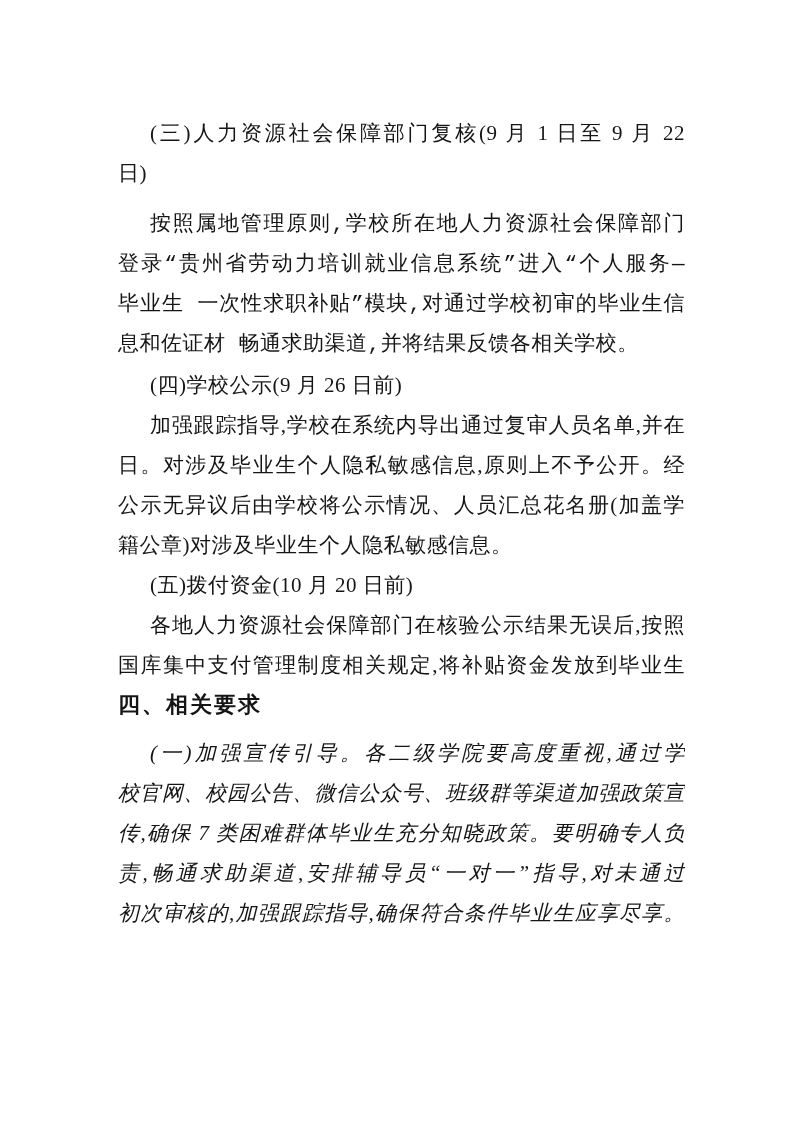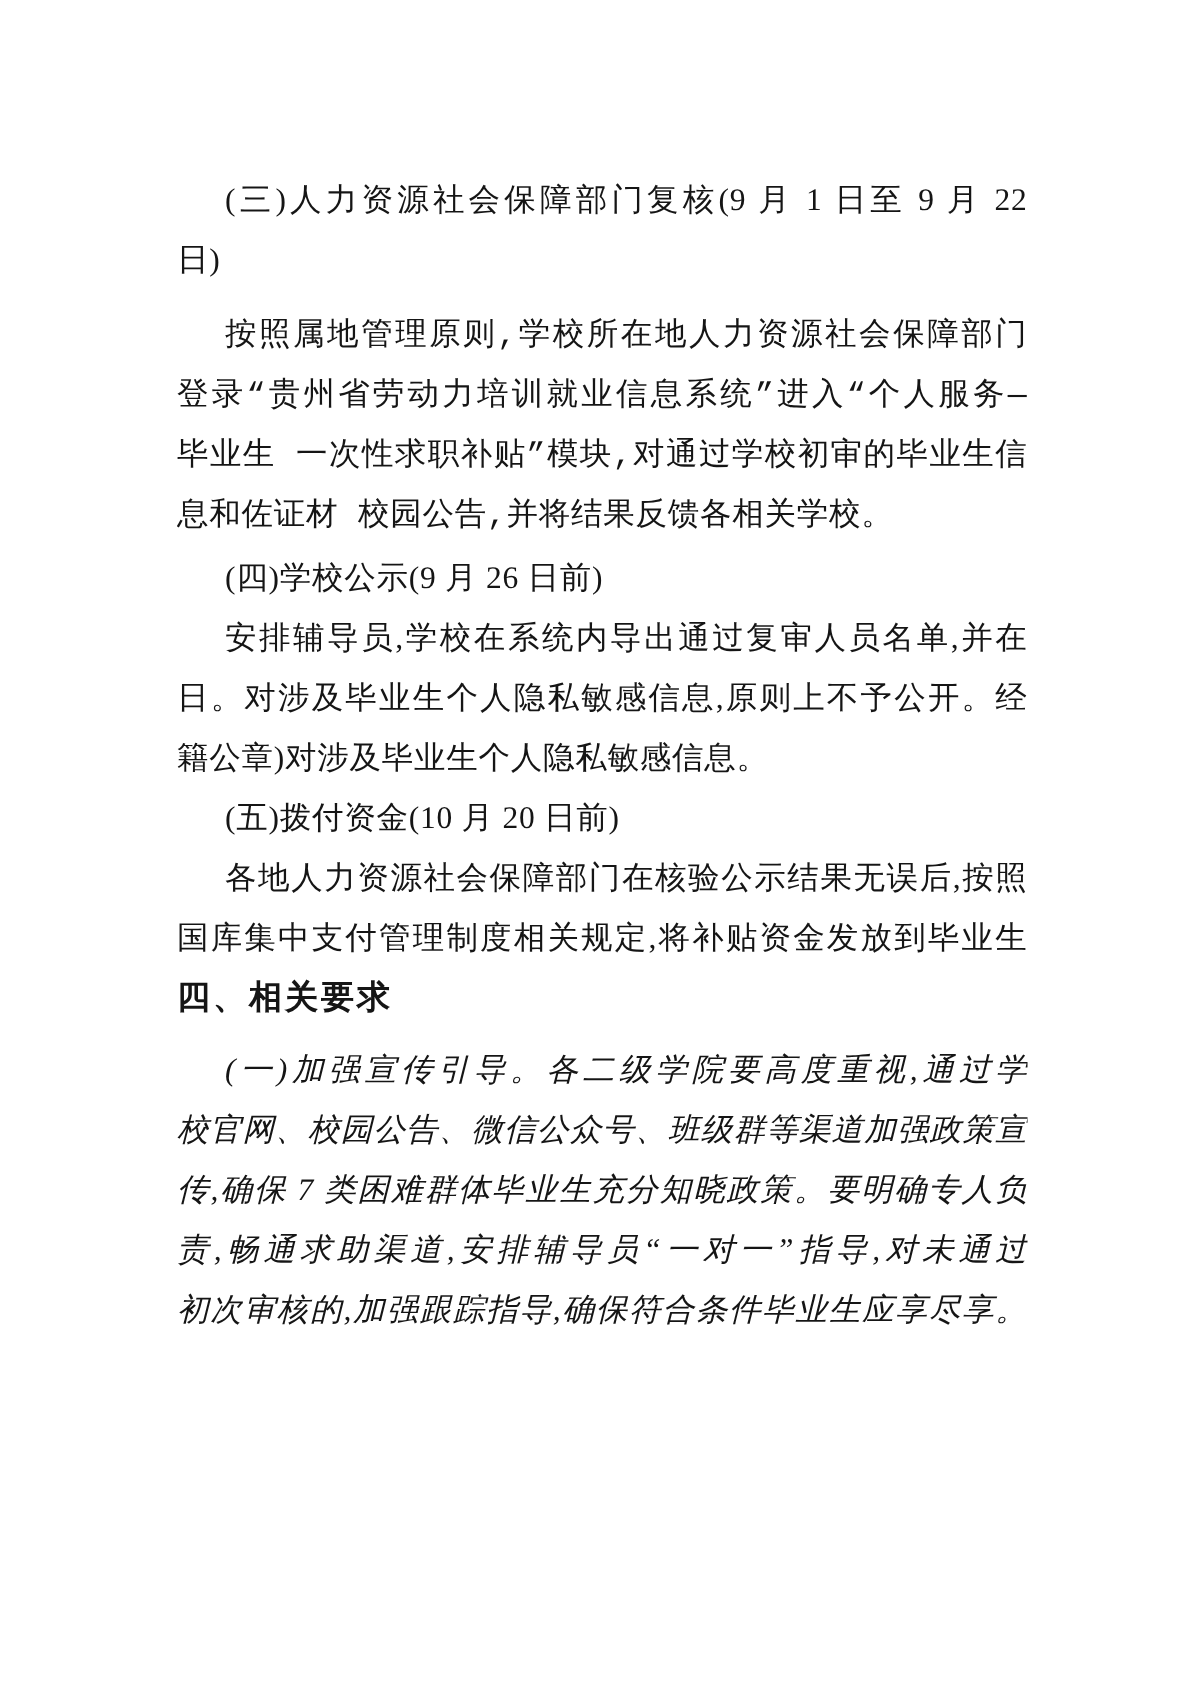--- a/index.html
+++ b/index.html
@@ -54,30 +54,31 @@
 
   <div class="block">
     <div class="line indent just">(三)人力资源社会保障部门复核(9 月 1 日至 9 月 22</div>
     <div class="line">日)</div>
   </div>
 
   <div class="block space-before-lg">
     <div class="line indent just">按照属地管理原则,学校所在地人力资源社会保障部门</div>
     <div class="line just">登录“贵州省劳动力培训就业信息系统”进入“个人服务—</div>
     <div class="line just">毕业生 一次性求职补贴”模块,对通过学校初审的毕业生信</div>
-    <div class="line">息和佐证材 校园公告,并将结果反馈各相关学校。</div>
+    <div class="line">息和佐证材 畅通求助渠道,并将结果反馈各相关学校。</div>
   </div>
 
   <div class="block">
     <div class="line indent">(四)学校公示(9 月 26 日前)</div>
   </div>
 
   <div class="block">
-    <div class="line indent just">安排辅导员,学校在系统内导出通过复审人员名单,并在</div>
+    <div class="line indent just">加强跟踪指导,学校在系统内导出通过复审人员名单,并在</div>
     <div class="line just">日。对涉及毕业生个人隐私敏感信息,原则上不予公开。经</div>
+    <div class="line just">公示无异议后由学校将公示情况、人员汇总花名册(加盖学</div>
     <div class="line">籍公章)对涉及毕业生个人隐私敏感信息。</div>
   </div>
 
   <div class="block">
     <div class="line indent">(五)拨付资金(10 月 20 日前)</div>
   </div>
 
   <div class="block">
     <div class="line indent just">各地人力资源社会保障部门在核验公示结果无误后,按照</div>
     <div class="line just">国库集中支付管理制度相关规定,将补贴资金发放到毕业生</div>

